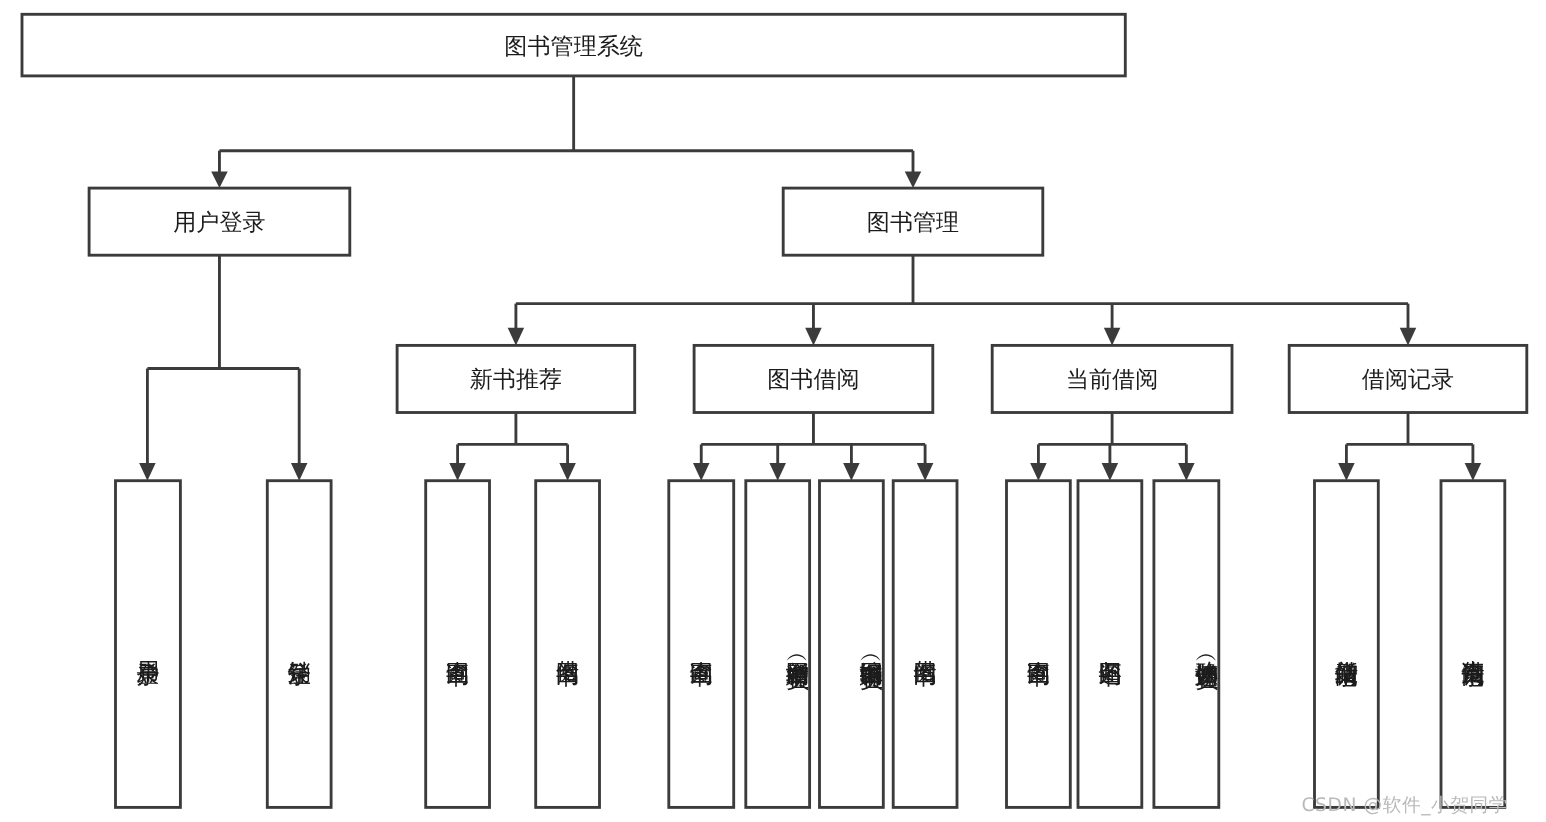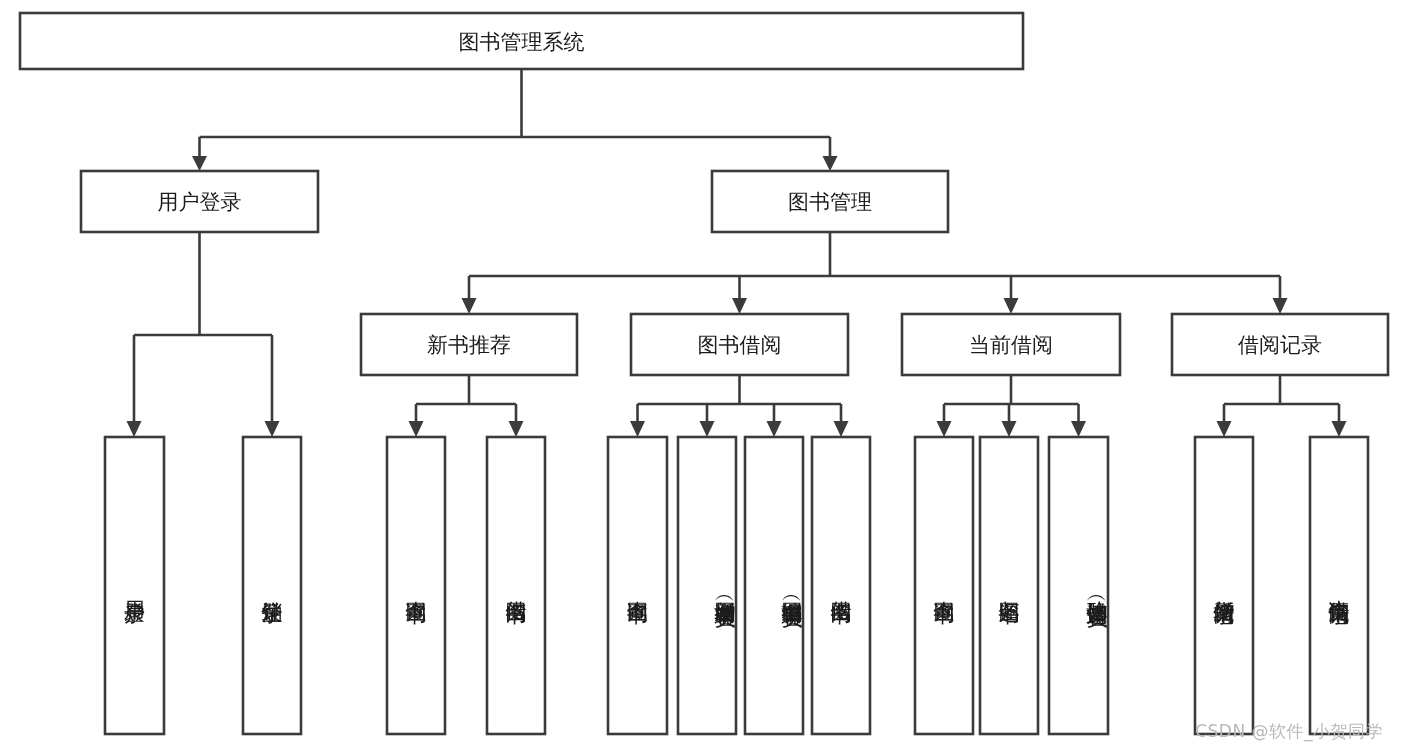--- a/index.html
+++ b/index.html
@@ -52,21 +52,21 @@
     line-height: 1.05;
     color: #1c1c1c;
     letter-spacing: 1px;
     text-align: center;
     white-space: nowrap;
     font-family: "DejaVu Sans", "Liberation Sans", sans-serif;
     pointer-events: none;
   }
   .watermark {
     position: absolute;
-    right: 8px;
+    right: 20px;
     bottom: 4px;
     font-size: 17px;
     color: #b9b9b9;
     letter-spacing: 0.5px;
     font-family: "DejaVu Sans", "Liberation Sans", sans-serif;
     white-space: nowrap;
   }
 </style>
 </head>
 <body>

